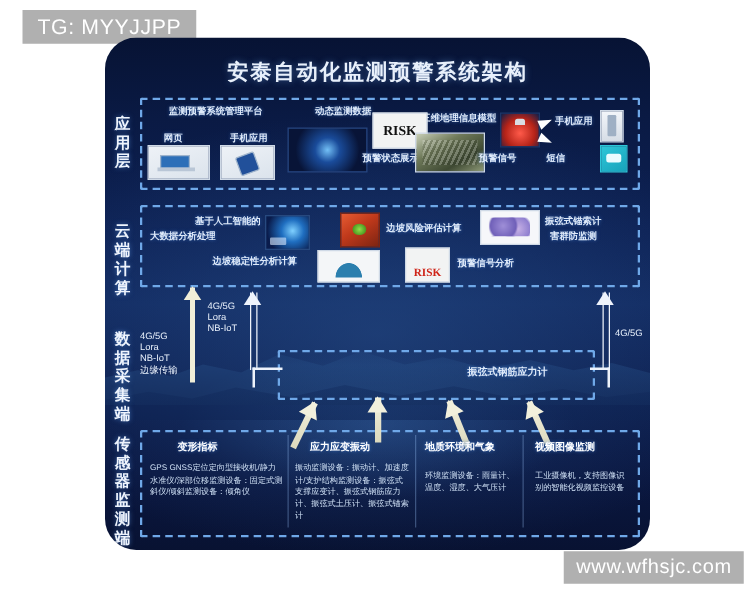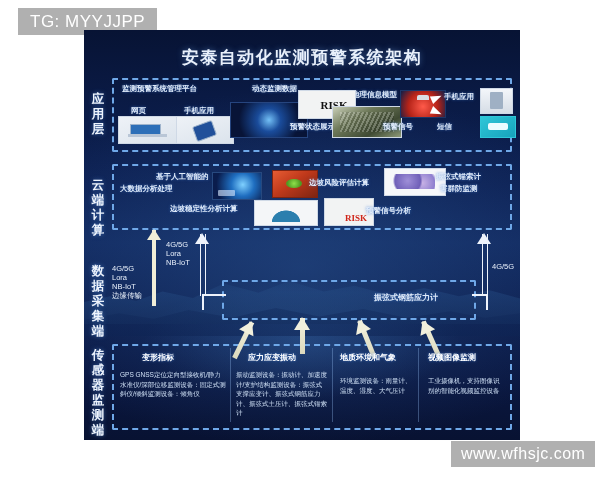--- a/index.html
+++ b/index.html
@@ -16,20 +16,21 @@
   #wm-top{left:18px;top:8px;height:27px;padding:0 12px;font-size:17px;}
   #wm-bot{left:451px;top:441px;height:26px;padding:0 10px;font-size:16px;}
 
   
   #poster{
     position:absolute;left:84px;top:30px;width:436px;height:410px;
     background:
       radial-gradient(120% 70% at 50% 58%, rgba(40,80,140,.55) 0%, rgba(10,28,68,0) 62%),
       linear-gradient(180deg,#071334 0%,#0a1a44 16%,#0d2154 38%,#11295f 52%,#0c1d4c 70%,#0a1740 86%,#081232 100%);
     overflow:hidden;
+    border-radius:25px;
   }
   
   .mtn{position:absolute;left:0;width:100%;opacity:.55;}
   #mtn1{top:236px;height:58px;
     background:linear-gradient(180deg,rgba(36,74,128,.0) 0%,rgba(38,78,134,.75) 45%,rgba(26,56,104,.9) 100%);
     clip-path:polygon(0% 100%,0% 62%,6% 52%,12% 60%,18% 44%,25% 55%,32% 30%,40% 46%,47% 26%,55% 44%,62% 34%,70% 50%,78% 38%,86% 52%,93% 42%,100% 56%,100% 100%);}
   #mtn2{top:252px;height:54px;
     background:linear-gradient(180deg,rgba(22,50,104,.5) 0%,rgba(14,36,84,.95) 100%);
     clip-path:polygon(0% 100%,0% 70%,8% 58%,16% 68%,24% 52%,34% 66%,44% 48%,54% 64%,64% 50%,74% 66%,84% 54%,92% 66%,100% 58%,100% 100%);}
   #glow{position:absolute;left:50%;top:250px;width:320px;height:120px;margin-left:-160px;
@@ -60,21 +61,21 @@
   #box-app{left:28px;top:48px;width:396px;height:70px;}
   #box-cloud{left:28px;top:134px;width:396px;height:62px;}
   #box-data{left:138px;top:250px;width:250px;height:36px;}
   #box-sensor{left:28px;top:314px;width:396px;height:82px;}
 
   
   .cap{position:absolute;color:#dfeaf9;font-size:7.5px;font-weight:bold;
     white-space:nowrap;text-shadow:0 0 3px rgba(60,120,210,.7);}
 
   
-  .thumb{position:absolute;border:1px solid #cfd9e6;overflow:hidden;padding-left:14px;}
+  .thumb{position:absolute;border:1px solid #cfd9e6;overflow:hidden;}
   .thumb-light{background:linear-gradient(160deg,#eef2f7 0%,#dbe3ec 100%);}
 
   
   .t-monitor::before{content:"";position:absolute;left:18%;top:26%;width:46%;height:34%;
     background:#2d6fb8;border:1px solid #9fb4cc;}
   .t-monitor::after{content:"";position:absolute;left:14%;top:64%;width:64%;height:14%;
     background:#b9c6d6;}
   
   .t-phone::before{content:"";position:absolute;left:30%;top:24%;width:34%;height:54%;
     background:#21509a;border:1px solid #9fb4cc;transform:rotate(-20deg);border-radius:2px;}
@@ -163,21 +164,21 @@
   <div class="vlabel" id="vl-app">应用层</div>
   <div class="vlabel" id="vl-cloud">云端计算</div>
   <div class="vlabel" id="vl-data">数据采集端</div>
   <div class="vlabel" id="vl-sensor">传感器监测端</div>
 
   <div class="dash" id="box-app"></div>
   <div class="dash" id="box-cloud"></div>
   <div class="dash" id="box-data"></div>
   <div class="dash" id="box-sensor"></div>
 
-  <div class="cap" style="left:38px;top:54px;">监测预警系统管理平台</div>
+  <div class="cap" style="left:51px;top:54px;">监测预警系统管理平台</div>
   <div class="cap" style="left:168px;top:54px;">动态监测数据</div>
   <div class="cap" style="left:253px;top:60px;">三维地理信息模型</div>
 
   <div class="cap" style="left:47px;top:76px;">网页</div>
   <div class="cap" style="left:100px;top:76px;">手机应用</div>
 
   <div class="thumb thumb-light t-monitor" style="left:34px;top:86px;width:48px;height:26px;"></div>
   <div class="thumb thumb-light t-phone" style="left:92px;top:86px;width:42px;height:26px;"></div>
   <div class="thumb t-data" style="left:146px;top:72px;width:62px;height:34px;border-color:#26457f;"></div>
 

